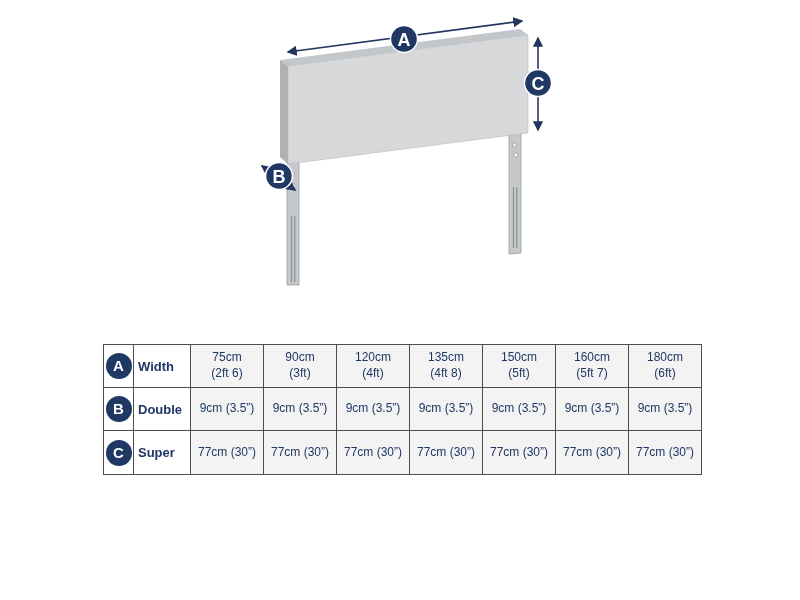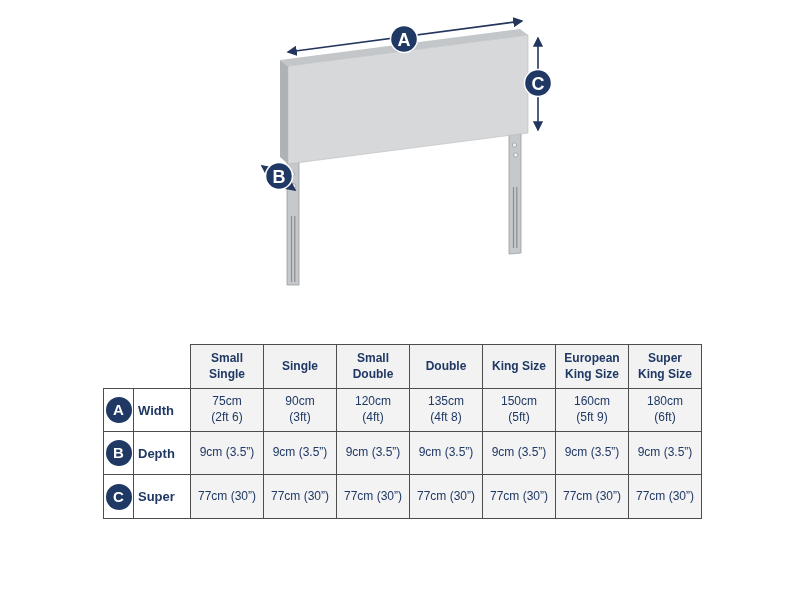--- a/index.html
+++ b/index.html
@@ -141,59 +141,45 @@
         <col style="width:57px">
       <col style="width:73px">
         <col style="width:73px">
         <col style="width:73px">
       <col style="width:73px">
         <col style="width:73px">
         <col style="width:73px">
       <col style="width:73px">
     </colgroup>
     <tbody>
-        <tr class="hdr">
-      <td class="corner" colspan="2"></td>
-      <th class="col-head">Small
-Single</th>
-      <th class="col-head">Single</th>
-      <th class="col-head">Small
-Double</th>
-      <th class="col-head">Double</th>
-      <th class="col-head">King Size</th>
-      <th class="col-head">European
-King Size</th>
-      <th class="col-head">Super
-King Size</th>
-    </tr>
     <tr class="r-a">
       <td class="badge-cell">
         <span class="dim-badge">A</span>
       </td>
       <th class="row-label">Width</th>
       <td class="val">75cm
 (2ft 6)</td>
       <td class="val">90cm
 (3ft)</td>
       <td class="val">120cm
 (4ft)</td>
       <td class="val">135cm
 (4ft 8)</td>
       <td class="val">150cm
 (5ft)</td>
       <td class="val">160cm
-(5ft 9)</td>
+(5ft 7)</td>
       <td class="val">180cm
 (6ft)</td>
     </tr>
     <tr class="r-b">
       <td class="badge-cell">
         <span class="dim-badge">B</span>
       </td>
-      <th class="row-label">Depth</th>
+      <th class="row-label">Double</th>
       <td class="val">9cm (3.5”)</td>
       <td class="val">9cm (3.5”)</td>
       <td class="val">9cm (3.5”)</td>
       <td class="val">9cm (3.5”)</td>
       <td class="val">9cm (3.5”)</td>
       <td class="val">9cm (3.5”)</td>
       <td class="val">9cm (3.5”)</td>
     </tr>
     <tr class="r-c">
       <td class="badge-cell">

